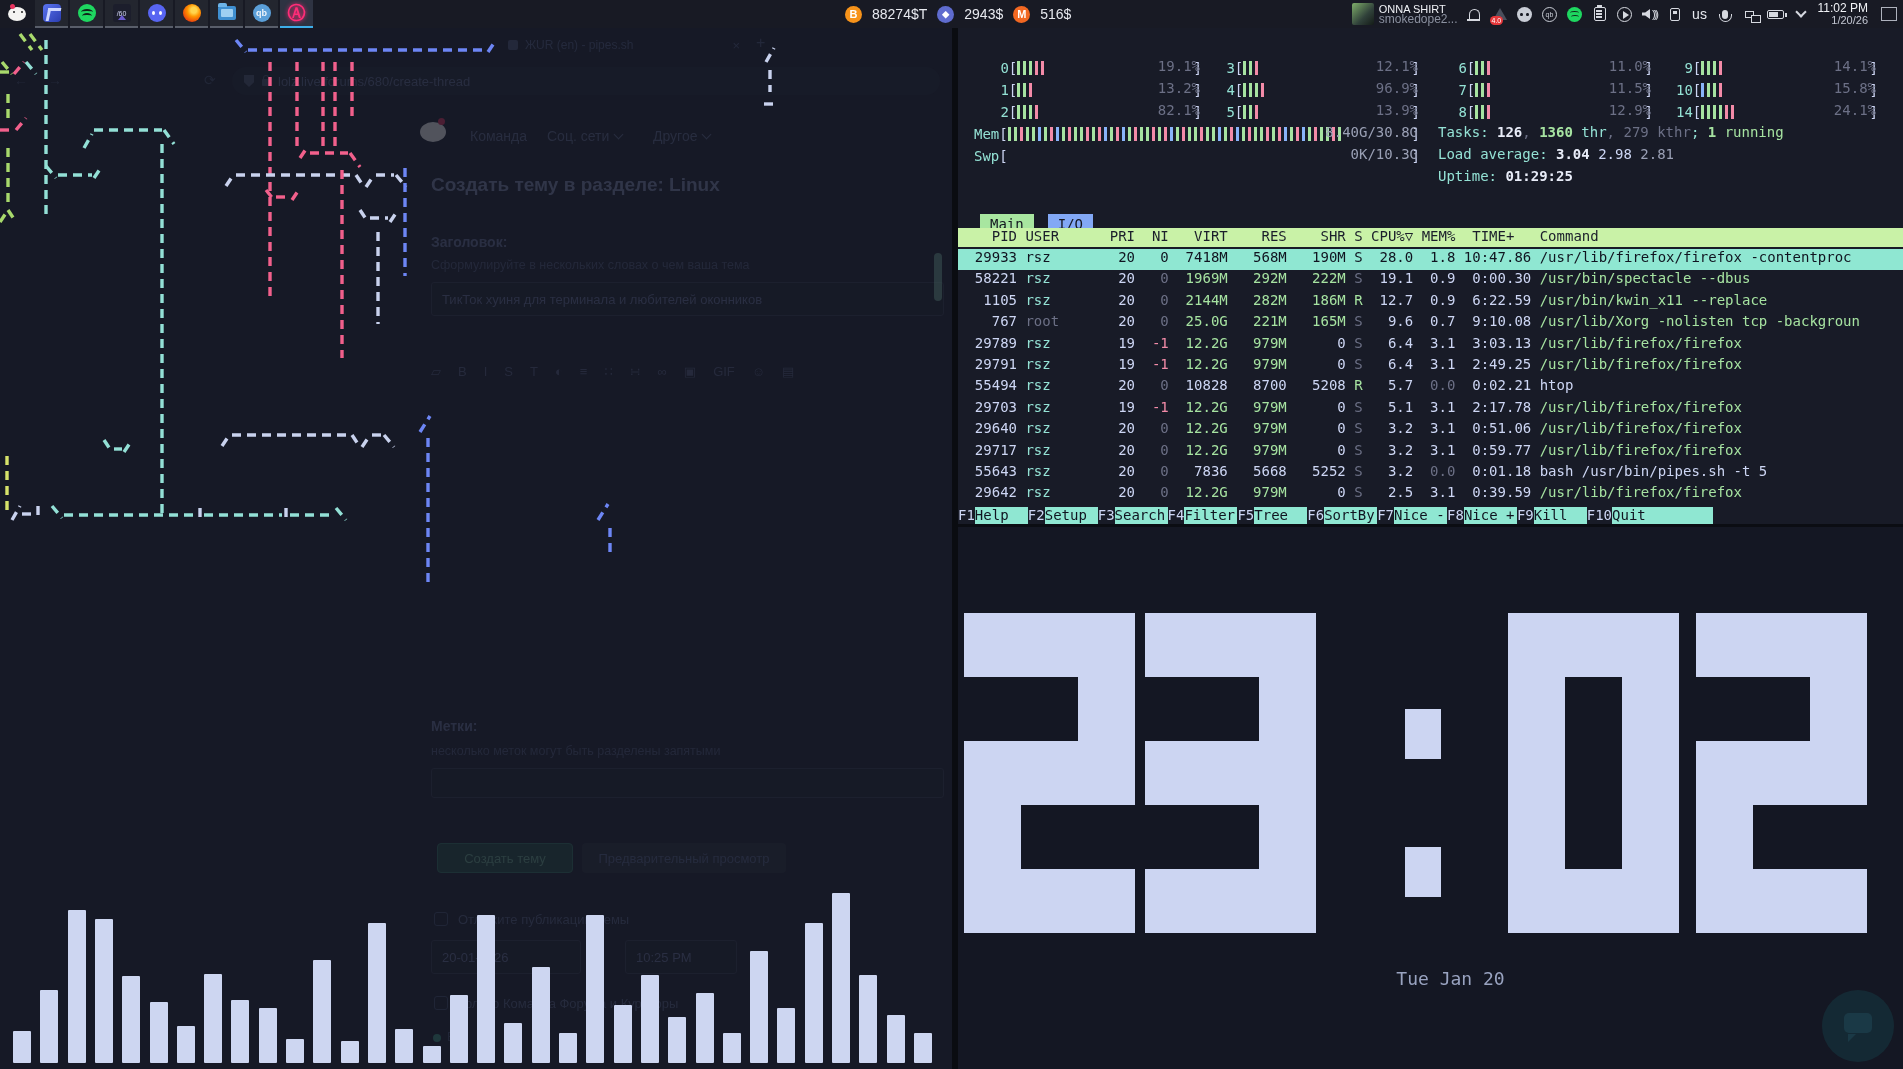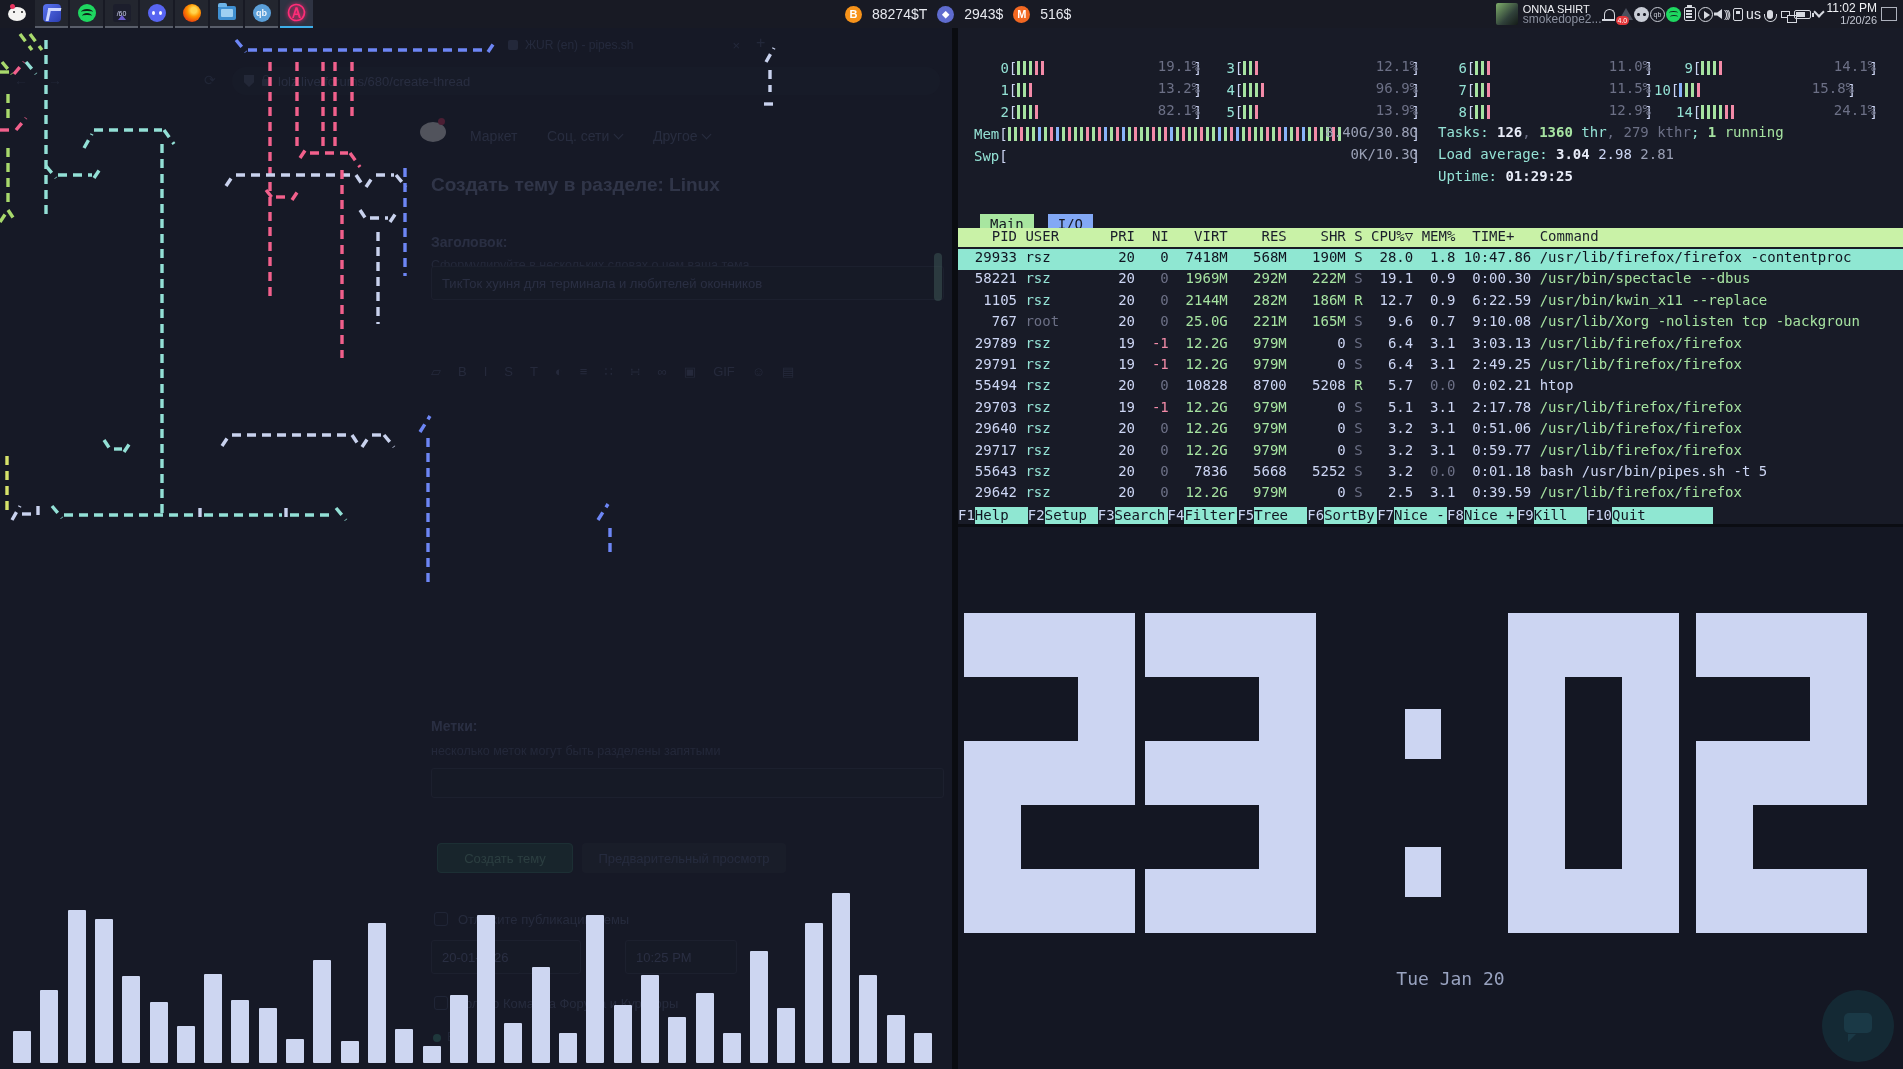--- a/index.html
+++ b/index.html
@@ -28,21 +28,21 @@
   .ic-firefox{width:18px;height:18px;border-radius:50%;background:radial-gradient(circle at 60% 35%,#ffd54d 0 18%,#ff9500 40%,#e8420e 75%,#b5173a 100%);}
   .ic-dolphin{width:18px;height:14px;border-radius:2px;background:#3f8fd0;position:relative;}
   .ic-dolphin:before{content:"";position:absolute;left:0;top:-3px;width:9px;height:4px;background:#6db4e8;border-radius:2px 2px 0 0;}
   .ic-dolphin:after{content:"";position:absolute;left:3px;top:3px;width:12px;height:8px;background:#9fd0f2;border-radius:1px;}
   .ic-qb{width:18px;height:18px;border-radius:50%;background:#5b9fd8;color:#eef4fb;font-size:9px;font-weight:bold;display:flex;align-items:center;justify-content:center;}
   .ic-anarchy{color:#ff2d78;font-size:18px;font-weight:bold;line-height:18px;text-shadow:0 0 4px #ff2d78;}
   #crypto{position:absolute;left:845px;top:0;height:28px;display:flex;align-items:center;gap:10px;color:#e7e9ef;font-size:14px;}
   .coin{width:17px;height:17px;border-radius:50%;display:inline-flex;align-items:center;justify-content:center;
     color:#fff;font-size:11px;font-weight:bold;}
   .coin.btc{background:#f7931a;} .coin.eth{background:#5f6ccf;font-size:9px;} .coin.xmr{background:#f26822;}
-  #tray{margin-left:auto;height:28px;display:flex;align-items:center;gap:0;padding-right:6px;}
+  #tray{margin-left:auto;height:28px;display:flex;align-items:center;gap:9px;padding-right:6px;}
   #media-widget{display:flex;align-items:center;gap:5px;}
   #media-thumb{width:22px;height:22px;border-radius:2px;background:linear-gradient(135deg,#7fae6a,#30413a 60%,#141b17);}
   #media-text{line-height:10px;}
   #media-title{color:#f0f2f6;font-size:11px;} #media-artist{color:#8b91a0;font-size:12px;}
   .tray-ic{position:relative;color:#d6d9e0;font-size:13px;display:flex;align-items:center;justify-content:center;min-width:16px;height:20px;}
   .shape{box-sizing:border-box;display:inline-block;}
   .s-bell{width:11px;height:10px;border:1.7px solid #d6d9e0;border-bottom:none;border-radius:6px 6px 0 0;position:relative;}
   .s-bell:after{content:"";position:absolute;left:-3px;bottom:-2px;width:13px;height:2px;background:#d6d9e0;}
   .s-tri{width:0;height:0;border-left:7px solid transparent;border-right:7px solid transparent;border-bottom:12px solid #4a4f5c;}
   .badge{position:absolute;left:-2px;bottom:-1px;background:#e5383b;color:#fff;font-size:7px;border-radius:6px;padding:1px 2px;line-height:7px;}
@@ -274,28 +274,28 @@
         <span class="nav-ar" style="left:48px">→</span>
         <span class="nav-ar" style="left:204px">⟳</span>
         <div id="url-pill">
           <span class="mini-shield"></span>
           <span class="mini-lock"></span>
           <span id="url-text">lolz.live/forums/680/create-thread</span>
         </div>
       </div>
 
       <div id="pg-logo" class="pg"></div>
-      <div class="pg pg-nav" style="left:470px;top:100px">Маркет</div>
+      <div class="pg pg-nav" style="left:470px;top:100px">Команда</div>
       <div class="pg pg-nav" style="left:547px;top:100px"><span>Соц. сети</span><span class="chev-sm"></span></div>
       <div class="pg pg-nav" style="left:653px;top:100px"><span>Другое</span><span class="chev-sm"></span></div>
 
       <div class="pg" id="pg-heading">Создать тему в разделе: Linux</div>
       <div class="pg pg-label" style="left:431px;top:206px">Заголовок:</div>
       <div class="pg pg-help" style="left:431px;top:230px">Сформулируйте в нескольких словах о чем ваша тема</div>
-      <div class="pg-input" style="left:431px;top:238px;width:513px;height:34px">
+      <div class="pg-input" style="left:431px;top:254px;width:513px;height:34px">
           <span>ТикТок хуиня для терминала и любителей оконников</span>
         </div>
 
       <div id="editor-toolbar">
           <span class="tbi">▱</span>
           <span class="tbi">B</span>
           <span class="tbi">I</span>
           <span class="tbi">S</span>
           <span class="tbi">T</span>
           <span class="tbi">◐</span>
@@ -558,21 +558,21 @@
             <span class="m-br">[</span>
             <span class="m-area">
               <i class="tick" style="background: rgb(166, 227, 161);"></i>
               <i class="tick" style="background: rgb(166, 227, 161);"></i>
               <i class="tick" style="background: rgb(166, 227, 161);"></i>
               <i class="tick" style="background: rgb(243, 139, 168);"></i>
             </span>
             <span class="m-pct">14.1%</span>
             <span class="m-br">]</span>
           </div>
-          <div class="meter" style="left: 696px; top: 52px; width: 202px;">
+          <div class="meter" style="left: 718px; top: 52px; width: 202px;">
             <span class="m-id">10</span>
             <span class="m-br">[</span>
             <span class="m-area">
               <i class="tick" style="background: rgb(137, 180, 250);"></i>
               <i class="tick" style="background: rgb(166, 227, 161);"></i>
               <i class="tick" style="background: rgb(166, 227, 161);"></i>
               <i class="tick" style="background: rgb(243, 139, 168);"></i>
             </span>
             <span class="m-pct">15.8%</span>
             <span class="m-br">]</span>

